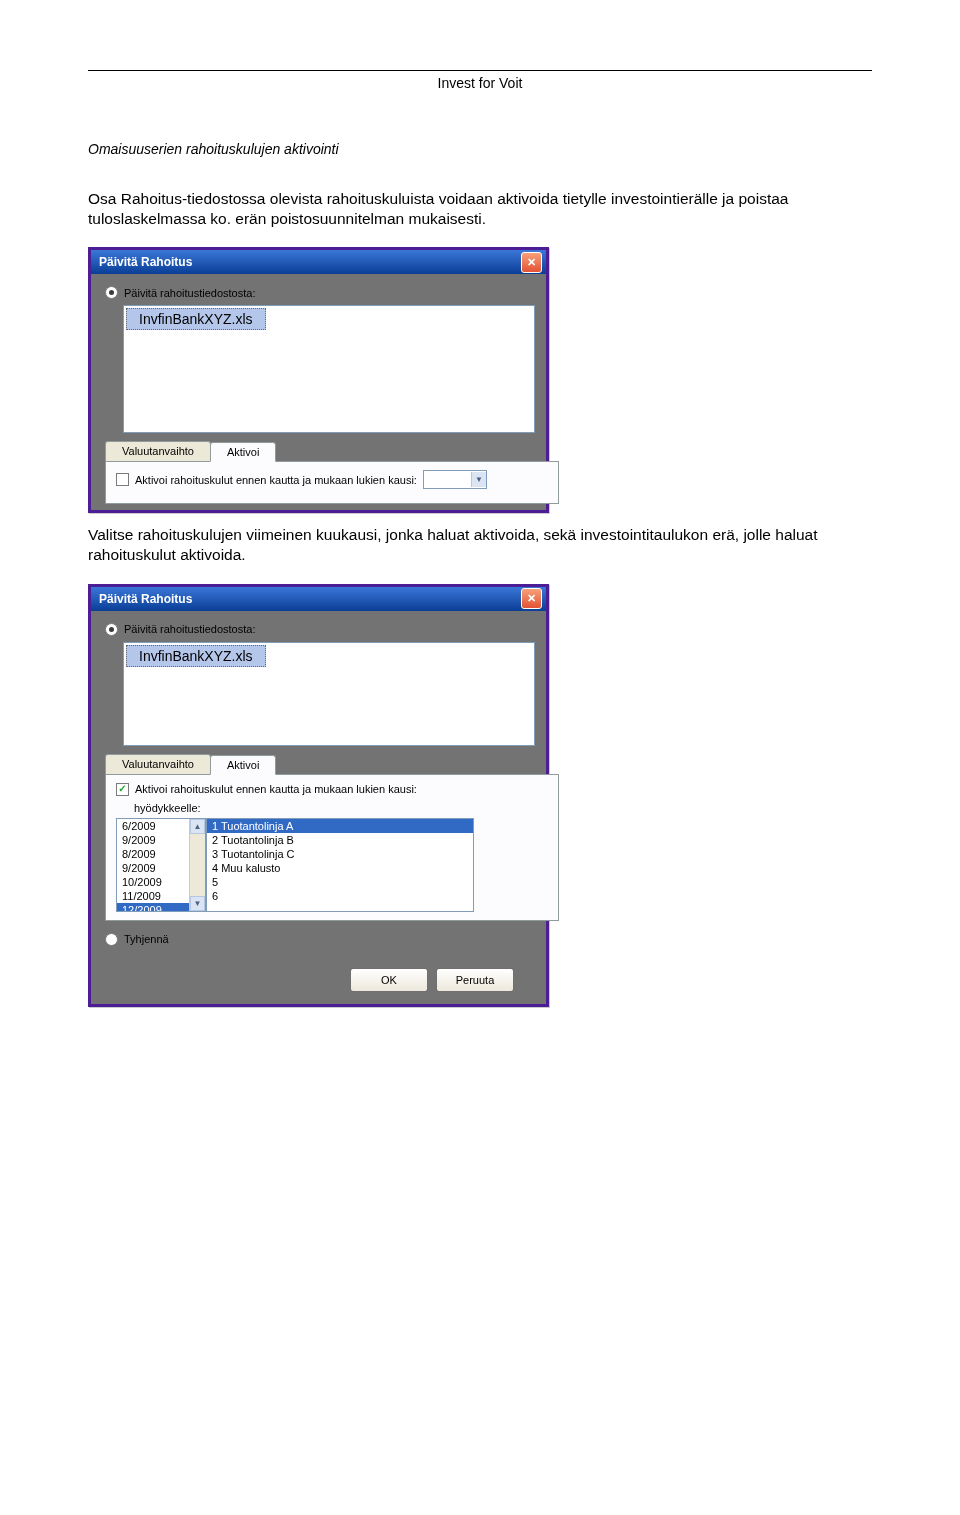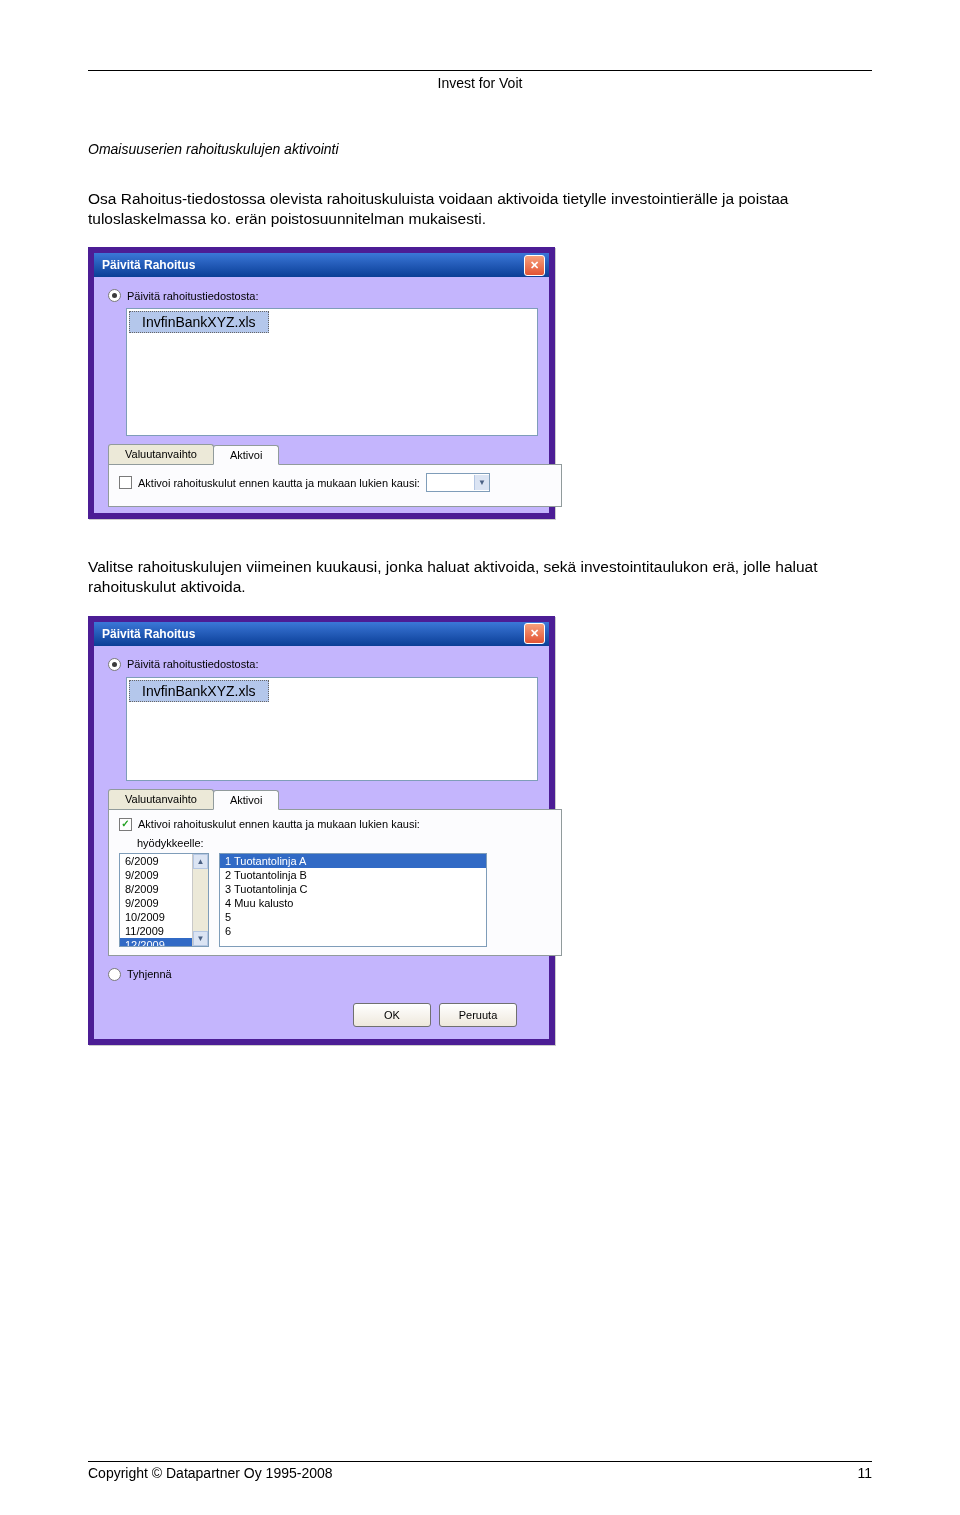--- a/index.html
+++ b/index.html
@@ -1,42 +1,42 @@
 <!DOCTYPE html>
 <html><head>
 <meta charset="utf-8">
 <style>
 body{margin:0;font-family:Arial,Helvetica,sans-serif;background:#fff;color:#000;width:960px}
 .page{padding:70px 88px 40px 88px;box-sizing:border-box;min-height:1515px;position:relative}
 .header-text{text-align:center;font-size:14px;margin-bottom:50px}
 .rule{border-top:1px solid #000;margin:0 0 4px 0}
 h1{font-style:italic;font-weight:normal;font-size:14px;margin:0 0 32px 0}
 p{font-size:15.5px;line-height:1.3;margin:0 0 18px 0}
-.dialog{width:455px;border:6px solid #4c1d95;background:#c4b5fd;margin-bottom:38px;box-shadow:1px 1px 0 rgba(0,0,0,0.2)}
+.dialog{width:455px;border:3px solid #4c1d95;background:#737373;margin-bottom:12px;box-shadow:1px 1px 0 rgba(0,0,0,0.2)}
 .titlebar{background:linear-gradient(to bottom,#3b77d8,#0a3e96);height:24px;display:flex;align-items:center;padding:0 4px 0 8px;color:#fff;font-weight:bold;font-size:12px;font-family:Tahoma,Arial,sans-serif}
 .titlebar .title{flex:1}
 .close-btn{width:19px;height:19px;background:linear-gradient(to bottom,#f7a07b,#e25334);border:1px solid #fff;border-radius:3px;display:flex;align-items:center;justify-content:center;color:#fff;font-size:11px;font-weight:bold}
 .dlg-body{padding:12px 14px 6px 14px;font-family:Tahoma,Arial,sans-serif;font-size:11px}
 .radio-row{display:flex;align-items:center;gap:6px;margin-bottom:6px}
 .radio{width:11px;height:11px;border:1px solid #7a7a7a;border-radius:50%;display:flex;align-items:center;justify-content:center;background:#fff}
 .radio.selected::after{content:"";width:5px;height:5px;border-radius:50%;background:#3b3b3b}
 .filelist{margin:2px 0 8px 18px;width:410px;height:126px;background:#fff;border:1px solid #7f9db9}
 .filelist.short{height:102px}
 .filelist-item{padding:2px 12px;font-size:14px;background:#b4c7eb;color:#000;border:1px dotted #666;display:inline-block;margin:2px}
 .tabs{display:flex;margin-top:6px}
 .tab{padding:3px 16px;font-size:11px;background:#ece9d8;border:1px solid #919b9c;border-bottom:none;border-radius:3px 3px 0 0;margin-right:-1px;position:relative}
 .tab.active{background:#fcfcfe;top:1px;z-index:2;border-bottom:1px solid #fcfcfe}
 .tab-panel{background:#fcfcfe;border:1px solid #919b9c;padding:8px 10px;width:454px;box-sizing:border-box}
 .check-row{display:flex;align-items:center;gap:6px;margin-bottom:6px}
 .checkbox{width:11px;height:11px;border:1px solid #7a7a7a;background:#fff;display:flex;align-items:center;justify-content:center;font-size:10px;line-height:1}
 .chkmark{color:#21a121;font-weight:bold}
 .combo{width:62px;height:17px;border:1px solid #7f9db9;background:#fff;display:inline-flex;align-items:center;justify-content:flex-end}
 .combo-arrow{width:14px;height:15px;background:#dbe4f3;border-left:1px solid #b5c7e3;display:flex;align-items:center;justify-content:center;font-size:8px;color:#4b6184}
 .sub-label{margin-left:18px;margin-bottom:4px}
-.two-col{display:flex;gap:10px;align-items:flex-start}
+.two-col{display:flex;align-items:flex-start}
 .listbox{background:#fff;border:1px solid #7f9db9;font-size:11px}
 .listbox .lb-item{padding:1px 5px}
 .lb-sel{background:#316ac5;color:#fff}
 .scroll-list{width:88px;height:92px;display:flex}
 .scroll-list-inner{flex:1;overflow:hidden}
 .scroll-bar{width:15px;background:#ece9d8;border-left:1px solid #c9c9c9;display:flex;flex-direction:column;justify-content:space-between;align-items:center;font-size:8px;color:#4b6184}
 .scroll-btn{width:13px;height:13px;background:#dbe4f3;border:1px solid #b5c7e3;display:flex;align-items:center;justify-content:center}
 .hy-list{width:266px;height:92px}
 .btn-row{display:flex;justify-content:flex-end;gap:8px;padding:10px 32px 12px 0}
 .btn{width:76px;height:22px;border:1px solid #707070;background:linear-gradient(to bottom,#fff,#eee8dc);font-size:11px;font-family:Tahoma,Arial,sans-serif;display:flex;align-items:center;justify-content:center;border-radius:3px}
@@ -140,20 +140,13 @@
         <div class="radio"></div>
         <span>Tyhjennä</span>
       </div>
     </div>
     <div class="btn-row">
       <div class="btn">OK</div>
       <div class="btn">Peruuta</div>
     </div>
   </div>
 
-  <div class="footer">
-    <div class="rule"></div>
-    <div class="footer-row">
-      <span>Copyright © Datapartner Oy 1995-2008</span>
-      <span>11</span>
-    </div>
-  </div>
 </div>
 
 </body></html>

